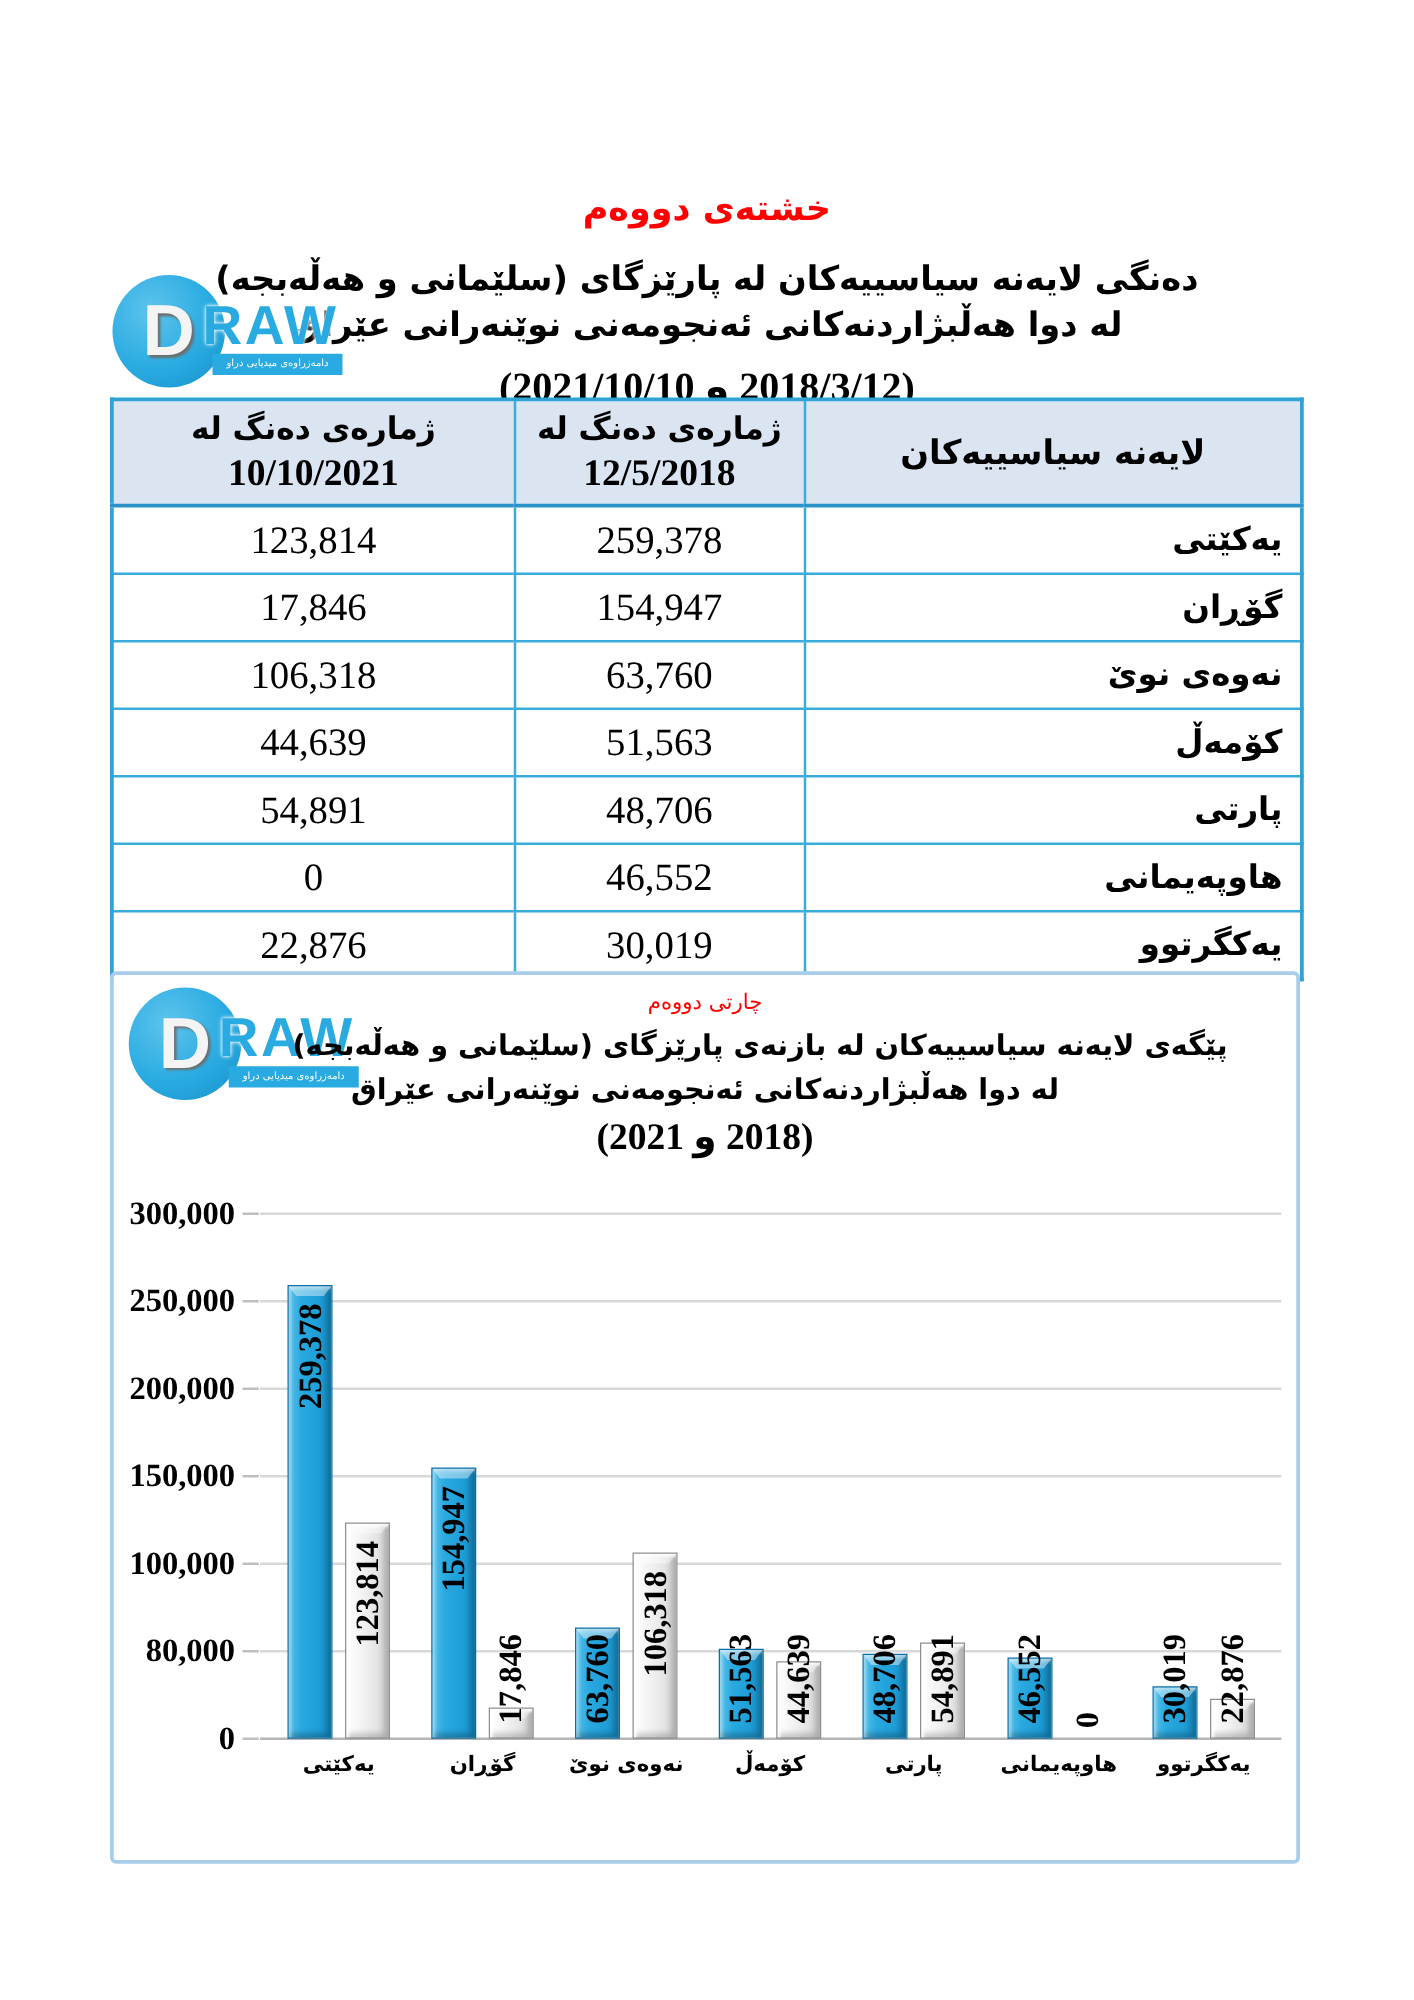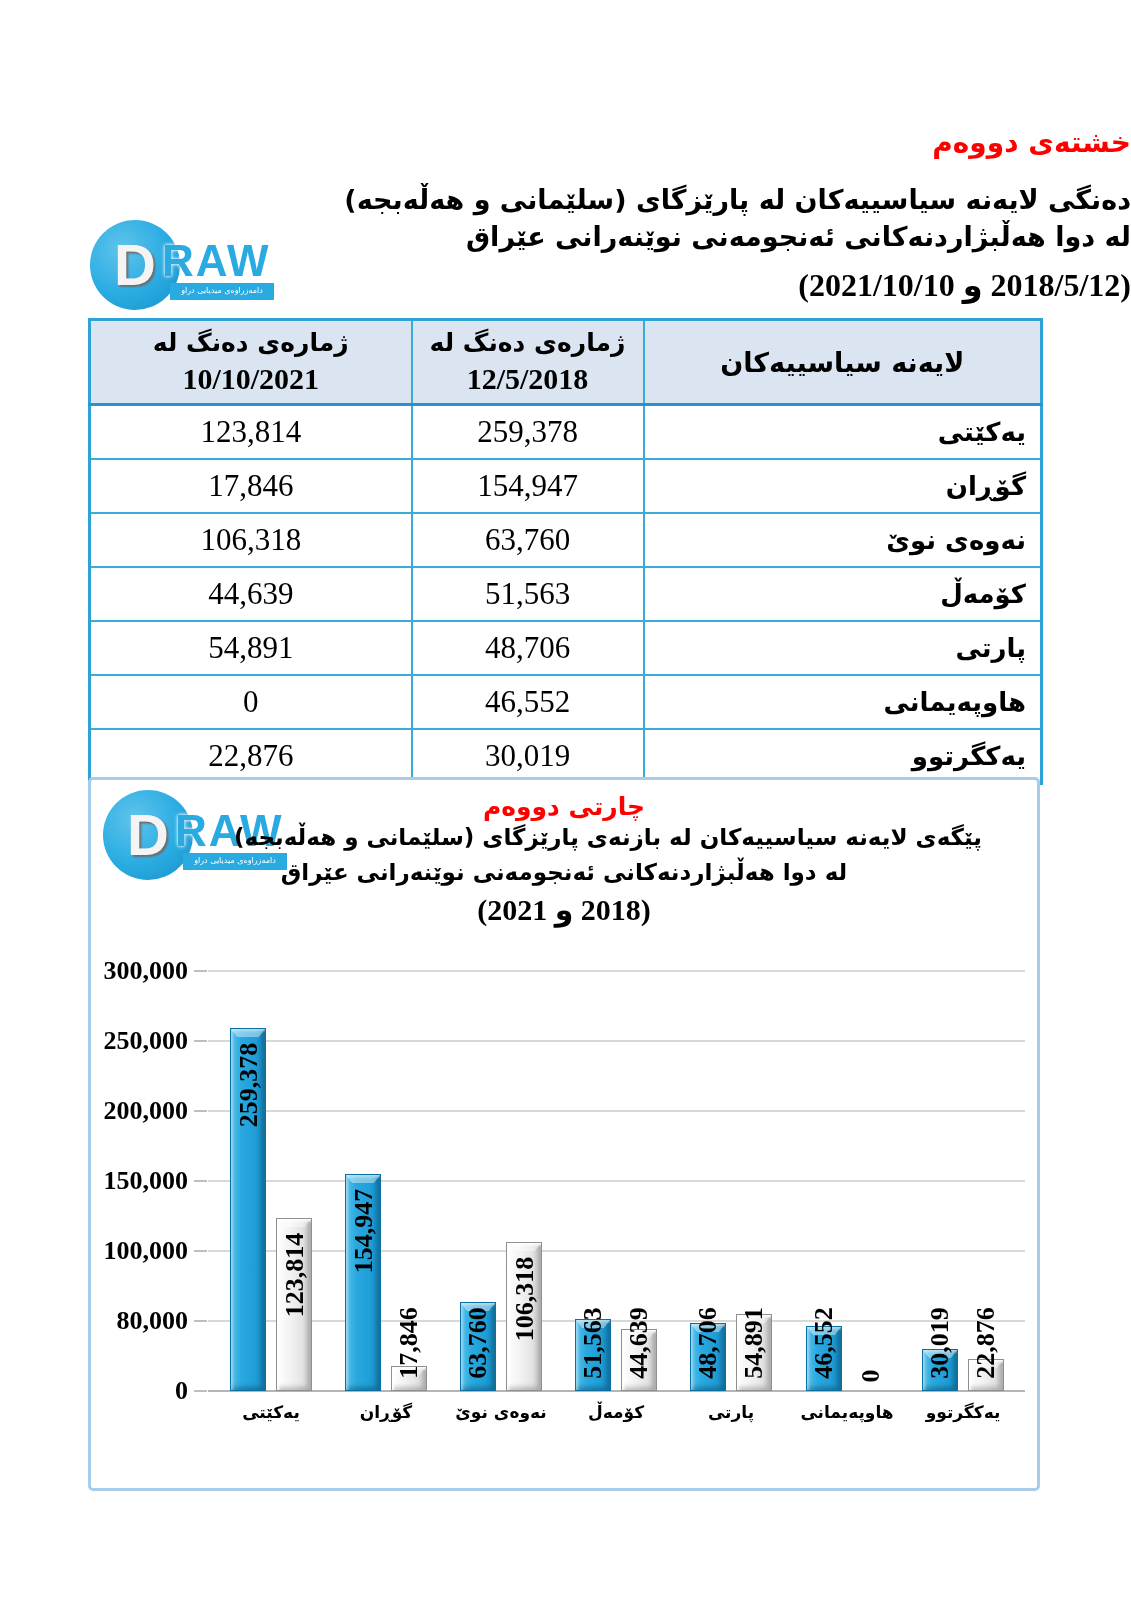--- a/index.html
+++ b/index.html
@@ -1,19 +1,19 @@
 <!DOCTYPE html>
 <html lang="ckb"><head>
 <meta charset="utf-8">
 <style>
   html,body{margin:0;padding:0;background:#ffffff;}
   body{width:1131px;height:1600px;position:relative;overflow:hidden;
        font-family:"DejaVu Sans","Liberation Sans",sans-serif;color:#000;}
   .abs{position:absolute;}
-  .ctr{left:0;width:1131px;text-align:right;}
+  .ctr{left:0;width:1131px;text-align:center;margin-top:24px;}
 
   
   .title-red{top:126px;font-size:28px;font-weight:bold;color:#ff0000;}
   .sub1{top:184px;font-size:27px;font-weight:bold;}
   .sub2{top:221px;font-size:27px;font-weight:bold;}
   .dates{top:266px;font-size:32px;font-weight:bold;font-family:"Liberation Serif","DejaVu Sans",serif;}
 
   
   .logo{width:190px;height:96px;}
   .logo .circle{position:absolute;left:0;top:0;width:90px;height:90px;border-radius:50%;
@@ -43,21 +43,21 @@
   .th-party{font-size:27px;font-weight:bold;}
   table.results td{height:50px;vertical-align:middle;}
   td.party{text-align:right;padding-right:14px;font-size:26px;font-weight:bold;}
   td.num{text-align:center;font-family:"Liberation Serif","DejaVu Sans",serif;font-size:31px;direction:ltr;}
 
   
   .chart-box{left:88px;top:777px;width:952px;height:714px;border:3px solid #a7cdea;
      border-radius:5px;background:#ffffff;box-sizing:border-box;}
   .chart-box .in{position:absolute;left:0;top:0;width:946px;height:708px;}
   .cctr{left:0;width:946px;text-align:center;}
-  .c-title-red{top:12px;font-size:25px;font-weight:bold;color:#ff0000;}
+  .c-title-red{top:12px;font-size:17px;font-weight:normal;color:#ff0000;}
   .c-sub1{top:44px;font-size:23px;font-weight:bold;padding-left:44px;}
   .c-sub2{top:79px;font-size:23px;font-weight:bold;}
   .c-years{top:112px;font-size:30px;font-weight:bold;font-family:"Liberation Serif","DejaVu Sans",serif;}
 
   .gridline{position:absolute;height:2px;background:#d8d8d8;}
   .baseline{position:absolute;height:2px;background:#b5b5b5;}
   .ytick{position:absolute;width:13px;height:2px;background:#bfbfbf;}
   .ylab{position:absolute;left:0;width:97px;text-align:right;font-family:"Liberation Serif","DejaVu Sans",serif;
      font-size:26px;font-weight:bold;line-height:32px;direction:ltr;}
 
@@ -83,21 +83,21 @@
      box-shadow:inset 2px 2px 2px rgba(255,255,255,.75),inset -3px -3px 3px rgba(0,0,0,.35);}
   .legend .sw.s1{border:1px solid #9a9a9a;}
   .legend .lab{font-family:"Liberation Serif","DejaVu Sans",serif;font-size:30px;font-weight:bold;}
 </style>
 </head>
 <body>
 
 <div class="abs ctr title-red" dir="rtl">خشتەی دووەم</div>
 <div class="abs ctr sub1" dir="rtl">دەنگی لایەنە سیاسییەکان لە پارێزگای (سلێمانی و هەڵەبجە)</div>
 <div class="abs ctr sub2" dir="rtl">لە دوا هەڵبژاردنەکانی ئەنجومەنی نوێنەرانی عێراق</div>
-<div class="abs ctr dates" dir="rtl">(2018/5/12 و 2021/10/10)</div>
+<div class="abs ctr dates" dir="rtl">(2018/3/12 و 2021/10/10)</div>
 
 <div class="abs logo" style="left:90px;top:220px;">
   <div class="circle">
     <span class="mono">D</span>
   </div>
   <div class="brand">RAW</div>
   <div class="ribbon" dir="rtl">دامەزراوەی میدیایی دراو</div>
 </div>
 
 <table class="results">

